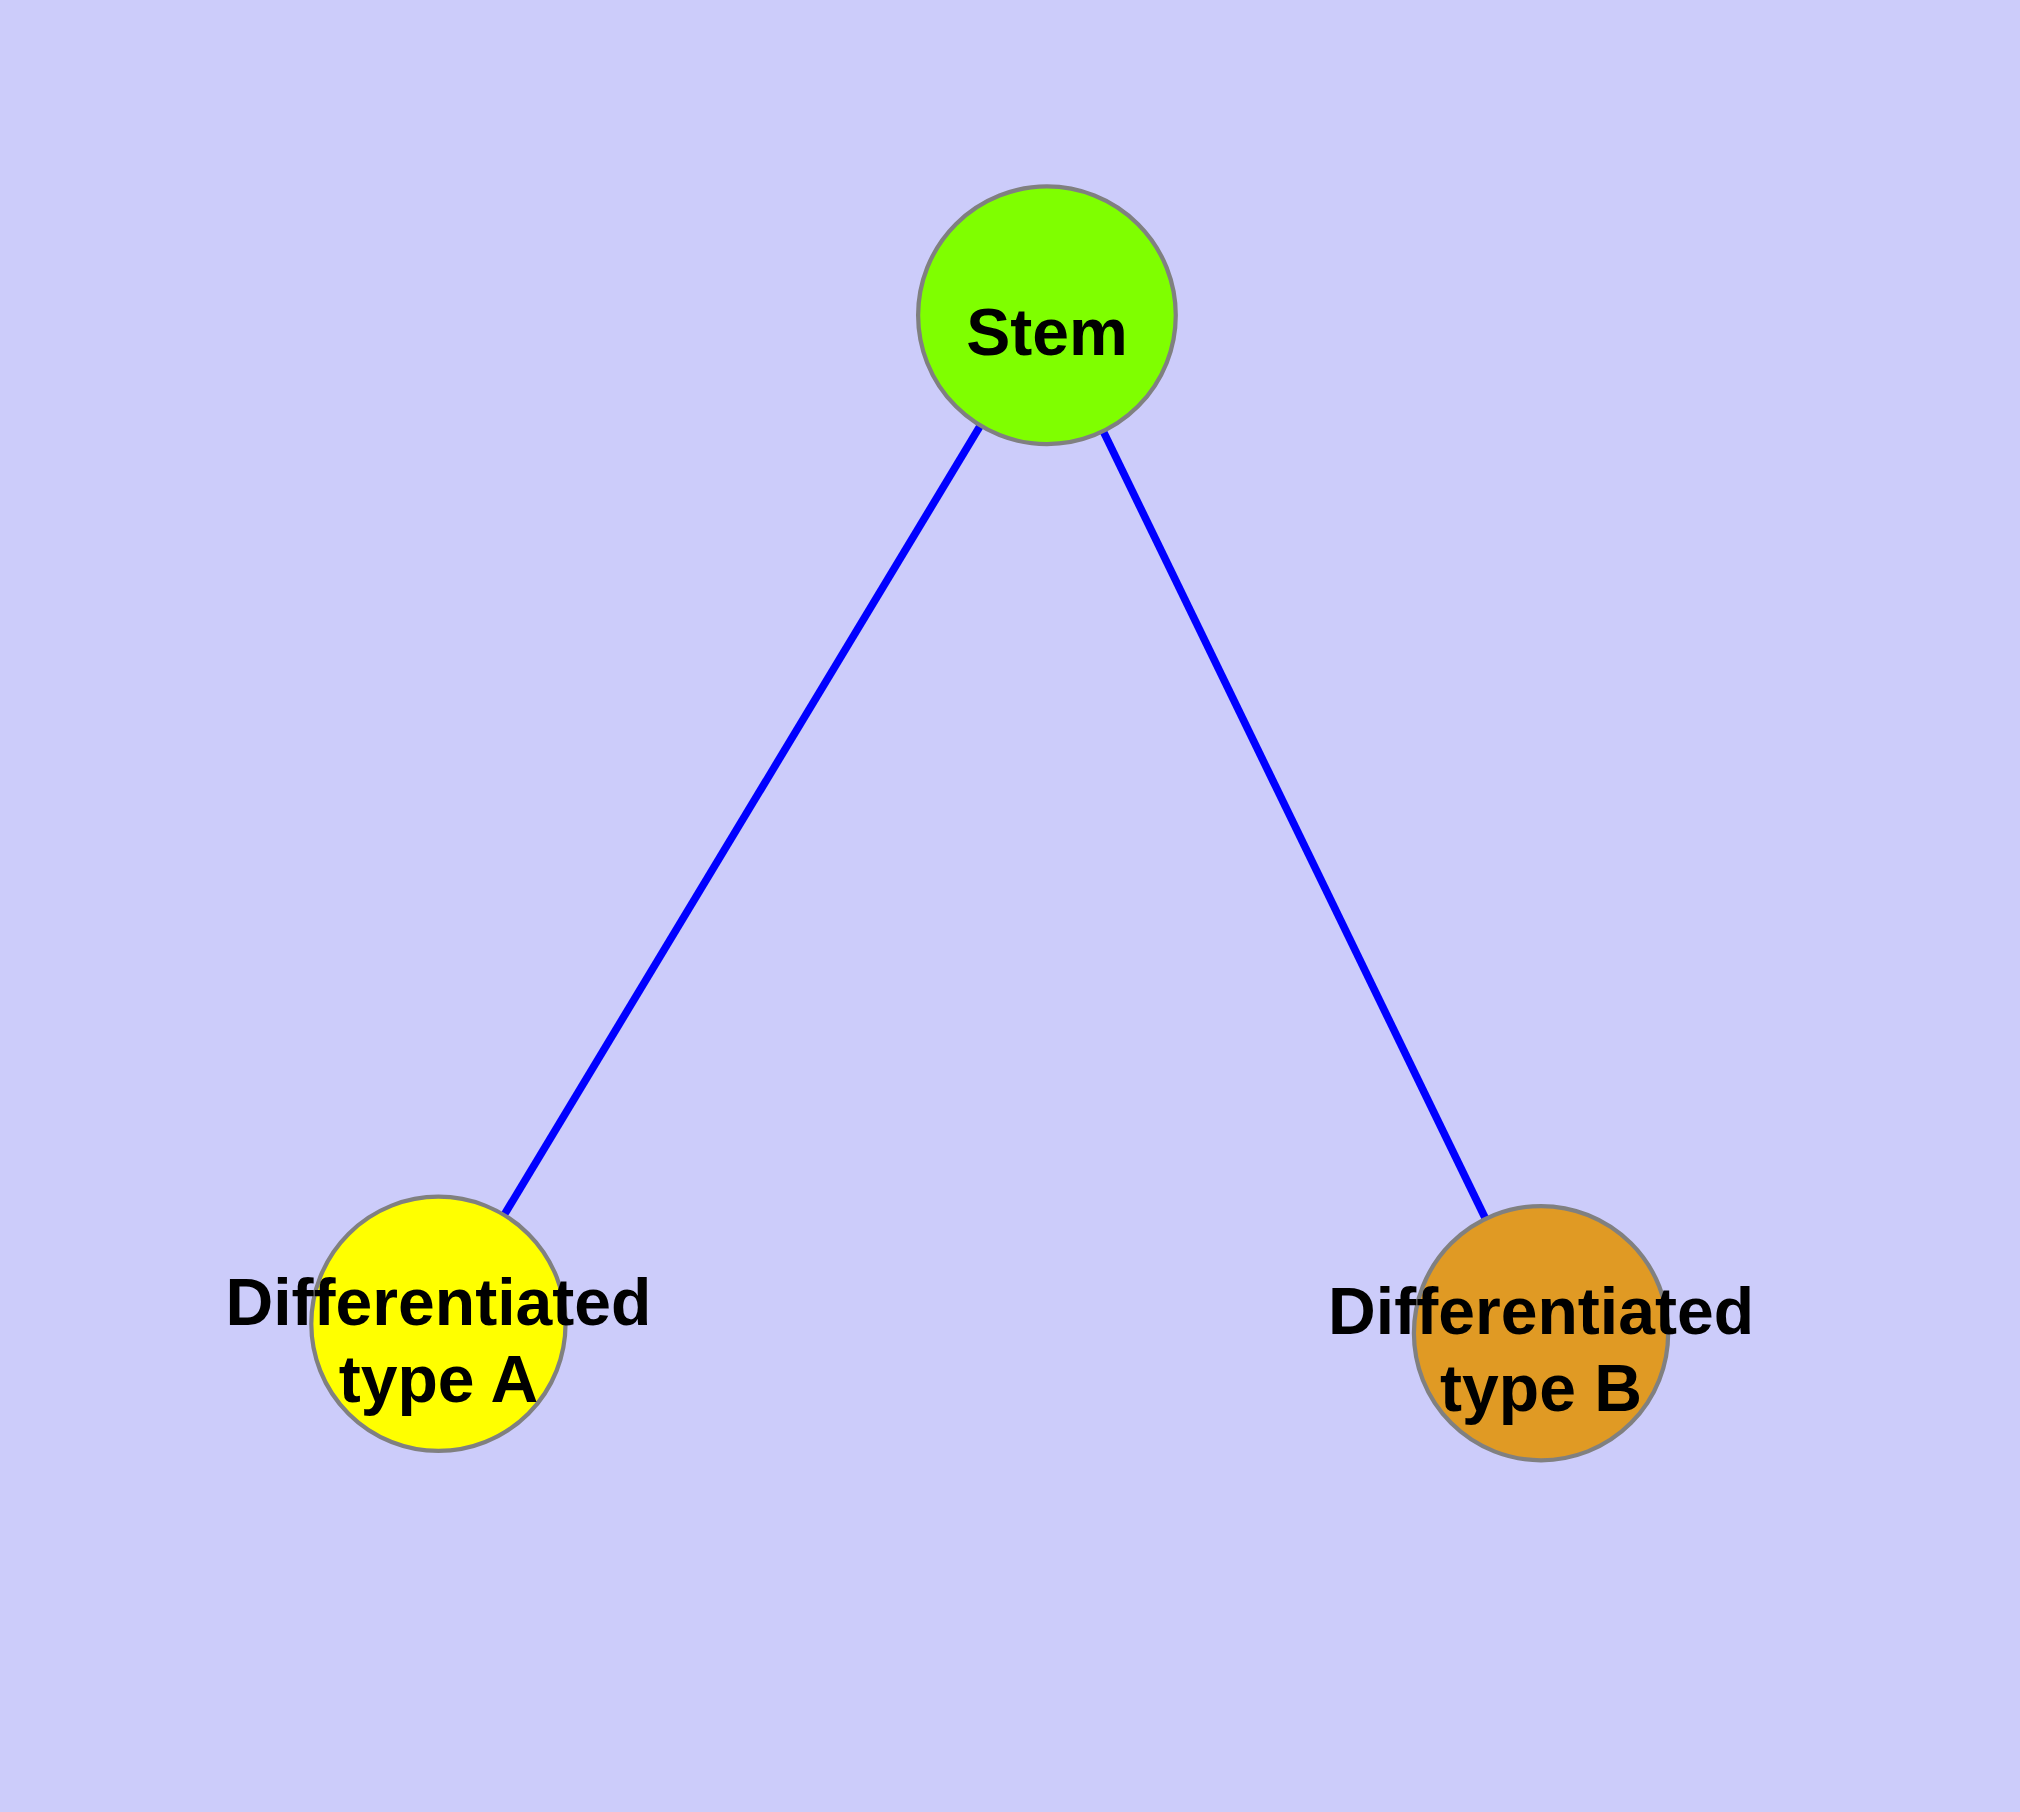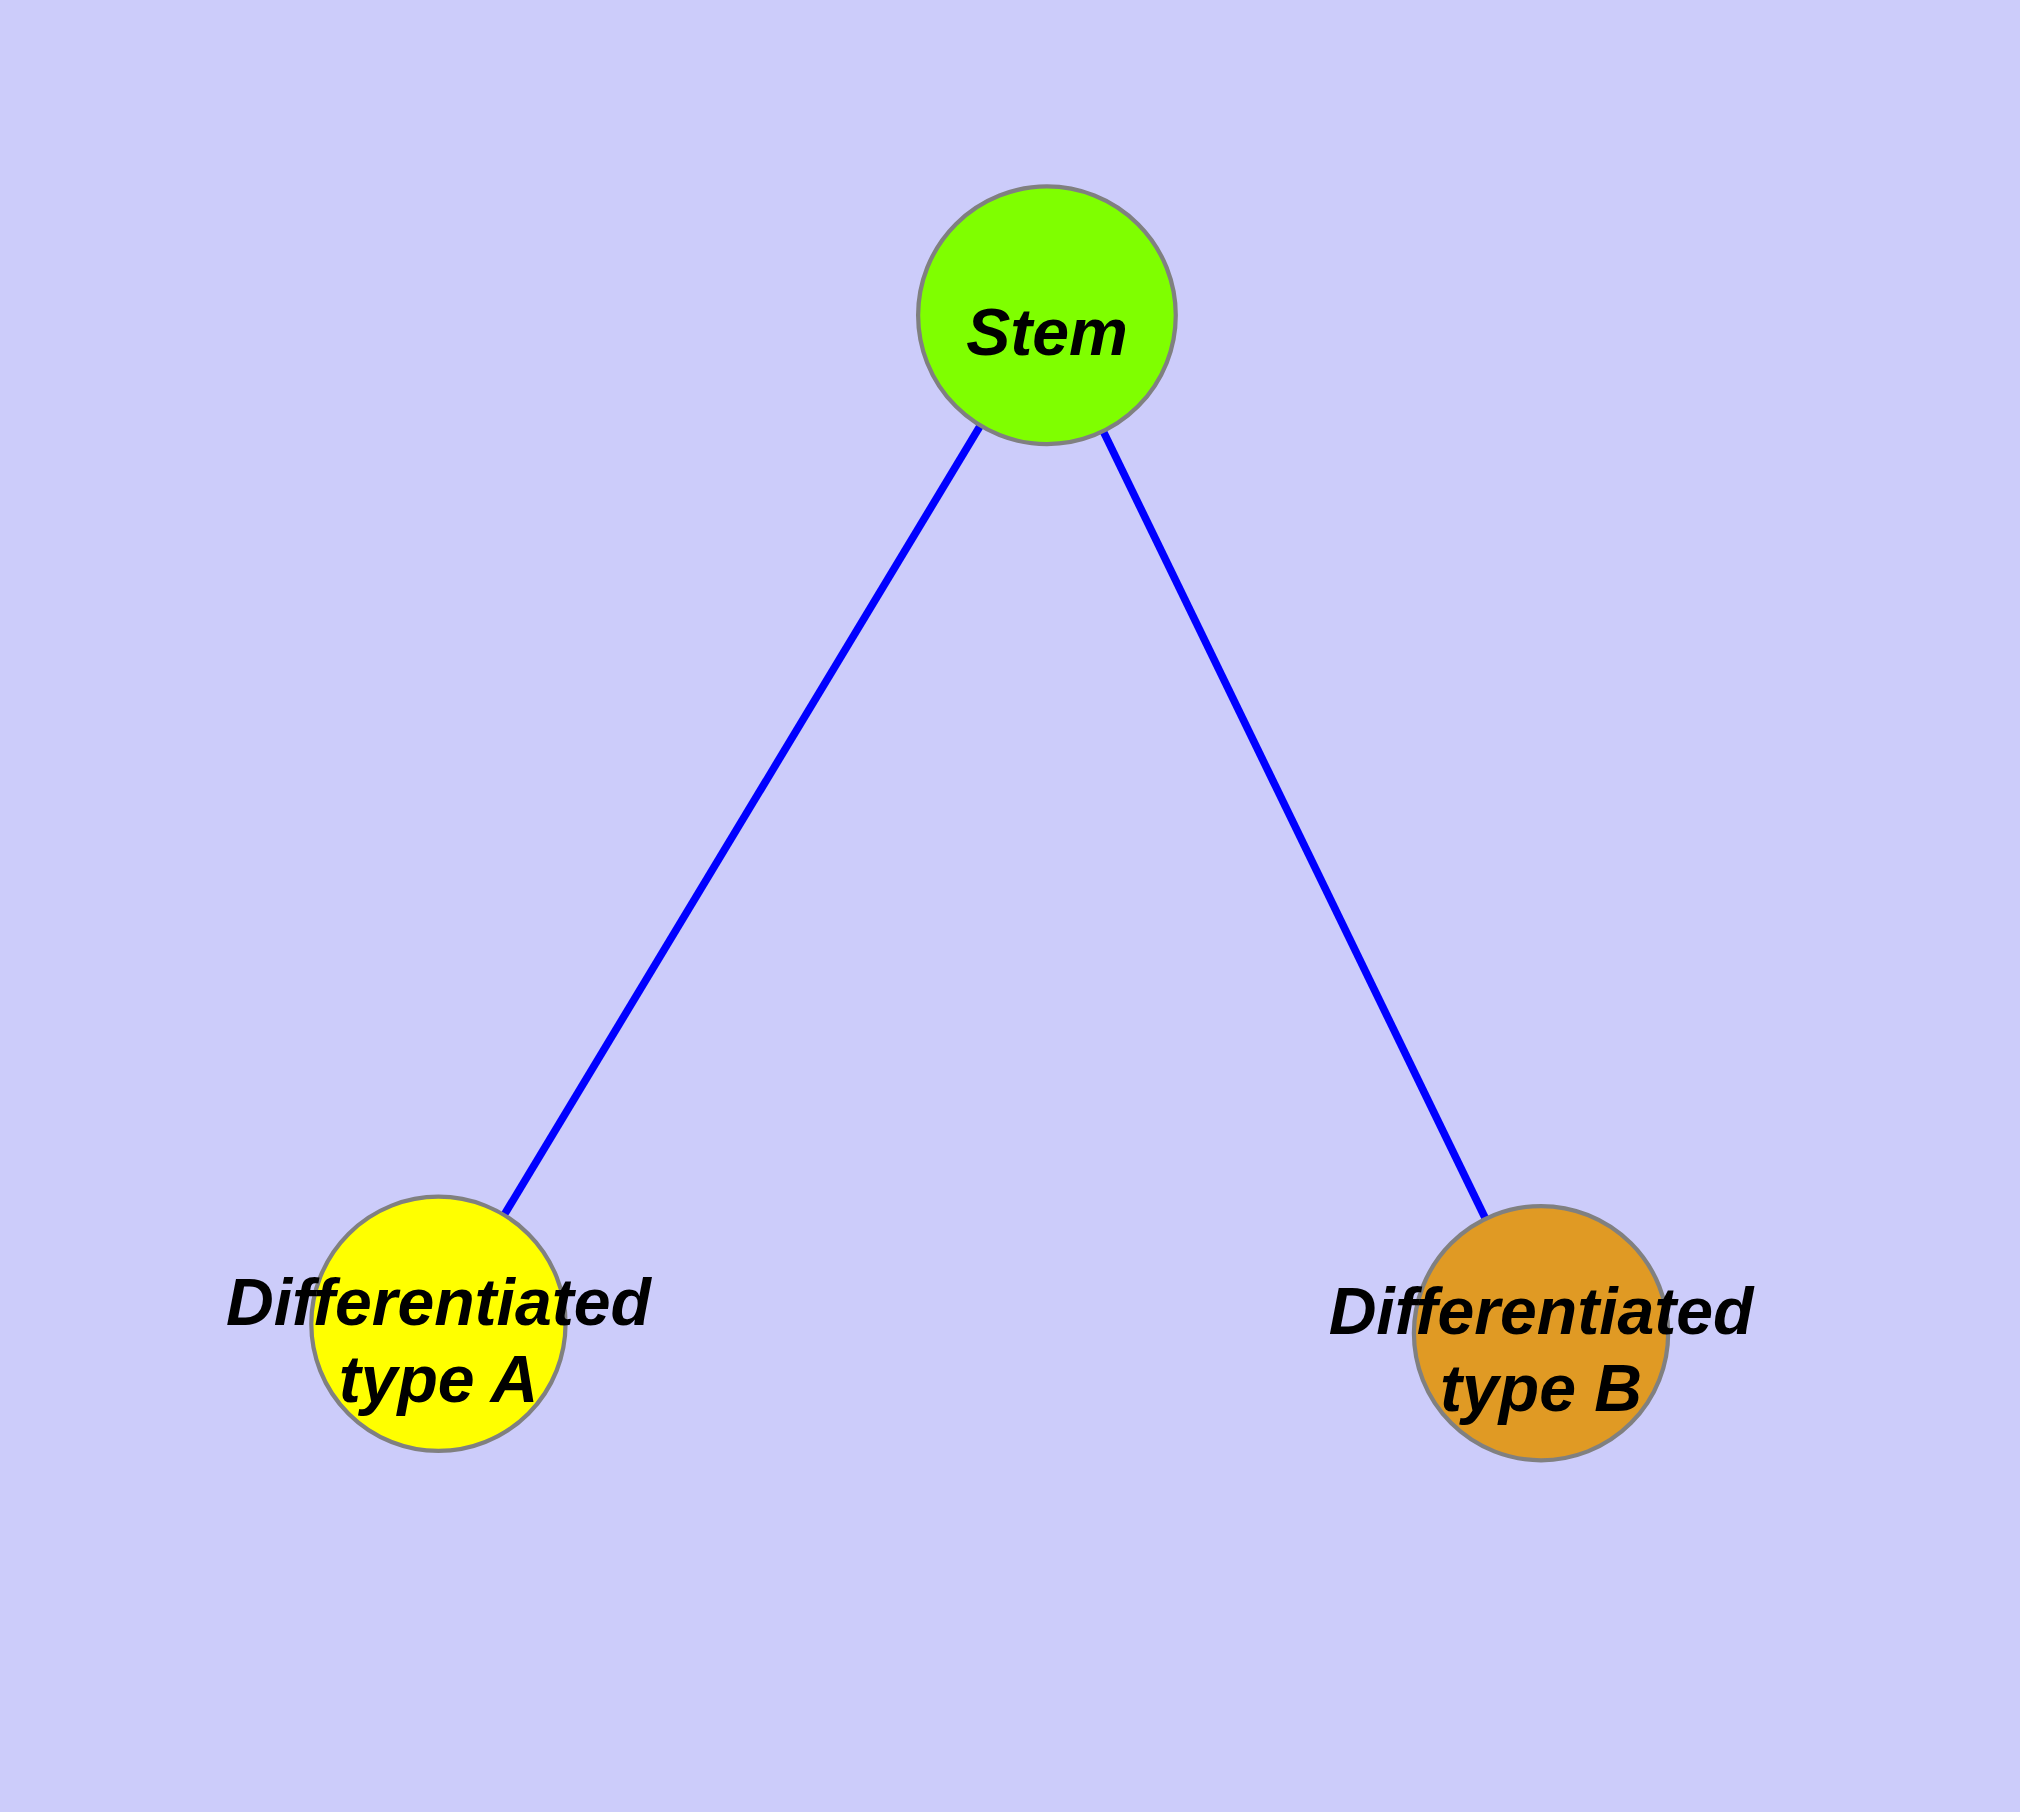--- a/index.html
+++ b/index.html
@@ -7,21 +7,20 @@
     margin: 0;
     padding: 0;
     background: #ffffff;
   }
   #canvas {
     position: relative;
     width: 2021px;
     height: 1812px;
     overflow: hidden;
     font-family: "Liberation Sans", "DejaVu Sans", sans-serif;
-    font-style: italic;
   }
   #bg-rect {
     position: absolute;
     left: 0;
     top: 0;
     width: 100%;
     height: 100%;
   }
   #graph-svg {
     position: absolute;

